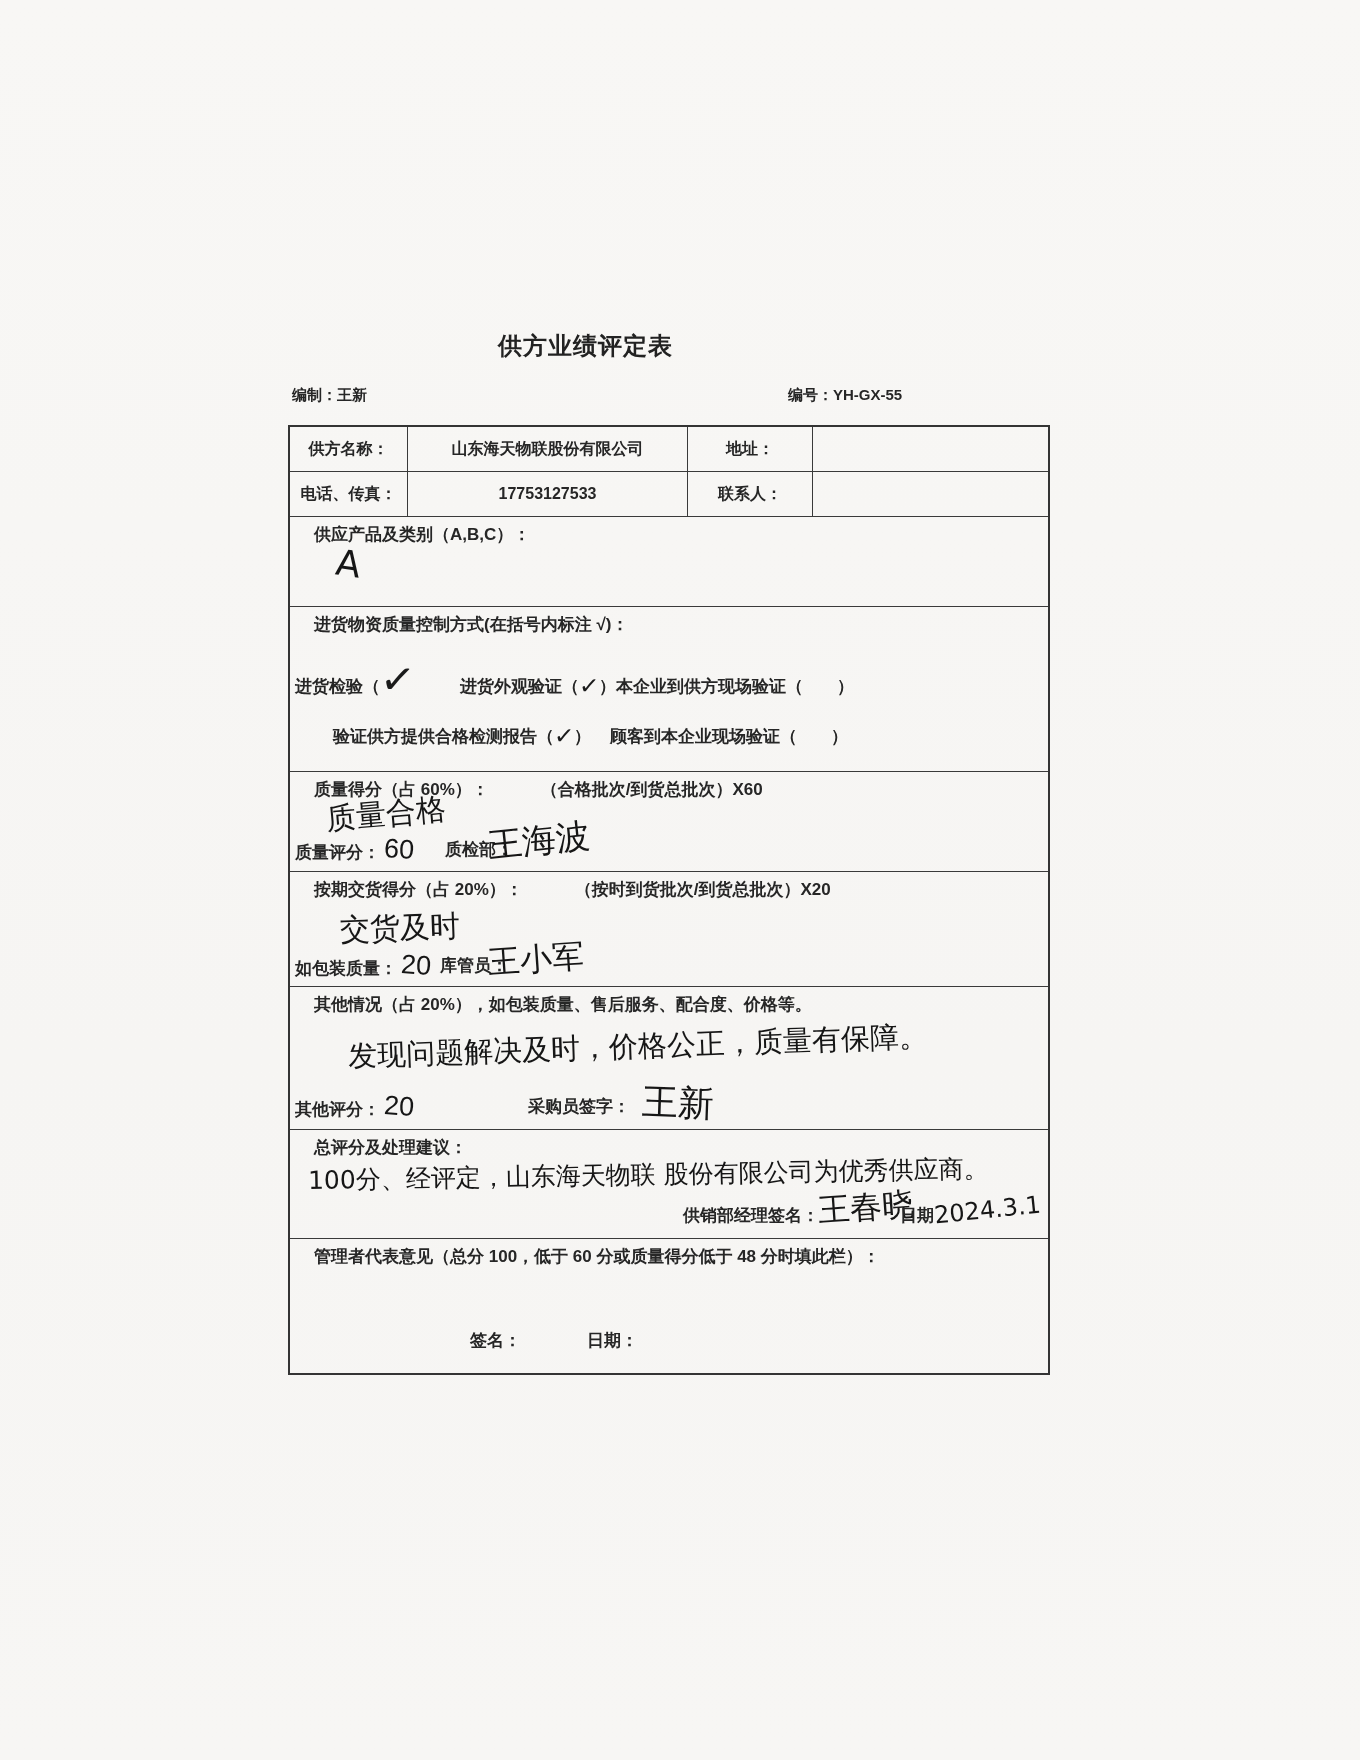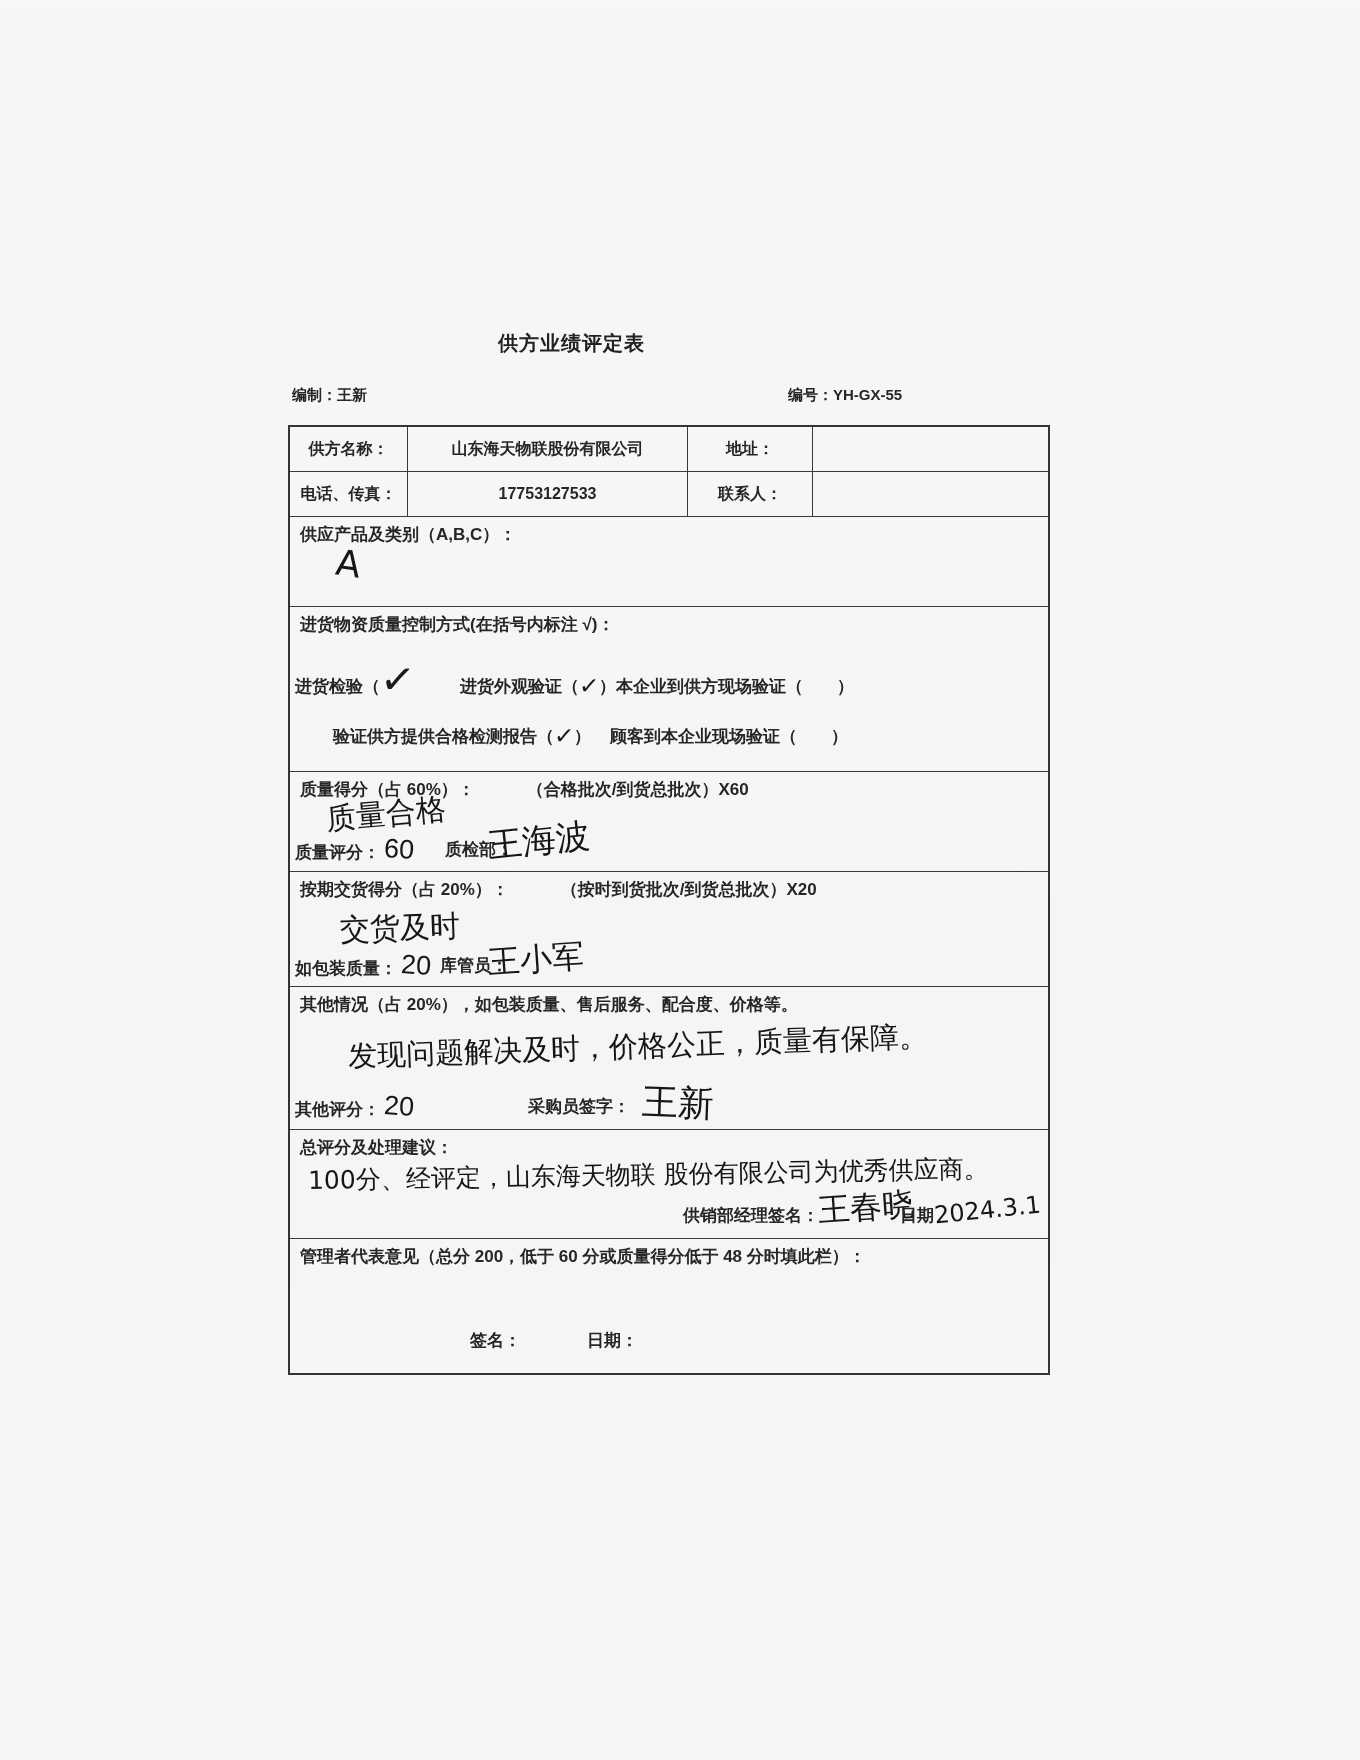--- a/index.html
+++ b/index.html
@@ -13,21 +13,21 @@
     position: relative;
     width: 1360px;
     height: 1760px;
     background: linear-gradient(180deg, #f8f7f5 0%, #f6f5f3 60%, #f7f6f4 100%);
     overflow: hidden;
   }
   .form-title {
     position: absolute;
     left: 498px;
     top: 330px;
-    font-size: 20px;
+    font-size: 24px;
     font-weight: 700;
     letter-spacing: 1px;
     color: #222;
   }
   .meta {
     position: absolute;
     font-size: 15px;
     font-weight: 700;
     color: #262626;
   }
@@ -77,21 +77,21 @@
   .sec-total      { height: 109px; }
   .sec-management { height: 138px; }
 
   .printed {
     position: absolute;
     font-size: 17px;
     font-weight: 700;
     color: #262626;
     white-space: nowrap;
   }
-  .sec-header { left: 10px; top: 6px; text-align: right; }
+  .sec-header { left: 24px; top: 6px; text-align: right; }
   .formula { margin-left: 52px; }
 
   .hw {
     position: absolute;
     color: #161616;
     font-weight: 400;
     white-space: nowrap;
     font-family: "DejaVu Sans", sans-serif;
   }
   .check {
@@ -233,19 +233,19 @@
     <div class="section sec-total">
       <div class="printed sec-header">总评分及处理建议：</div>
       <div class="hw" style="left:18px; top:28px; font-size:25px; transform:rotate(-1deg);">100分、经评定，山东海天物联 股份有限公司为优秀供应商。</div>
       <div class="printed" style="left:393px; top:74px;">供销部经理签名：</div>
       <div class="hw" style="left:528px; top:56px; font-size:32px; transform:rotate(-4deg);">王春晓</div>
       <div class="printed" style="left:610px; top:74px;">日期</div>
       <div class="hw" style="left:644px; top:66px; font-size:24px; transform:rotate(-6deg);">2024.3.1</div>
     </div>
 
     <div class="section sec-management last">
-      <div class="printed sec-header">管理者代表意见（总分 200，低于 60 分或质量得分低于 48 分时填此栏）：</div>
+      <div class="printed sec-header">管理者代表意见（总分 100，低于 60 分或质量得分低于 48 分时填此栏）：</div>
       <div class="printed" style="left:180px; top:90px;">签名：</div>
       <div class="printed" style="left:297px; top:90px;">日期：</div>
     </div>
 
   </div>
 </div>
 
 </body></html>

